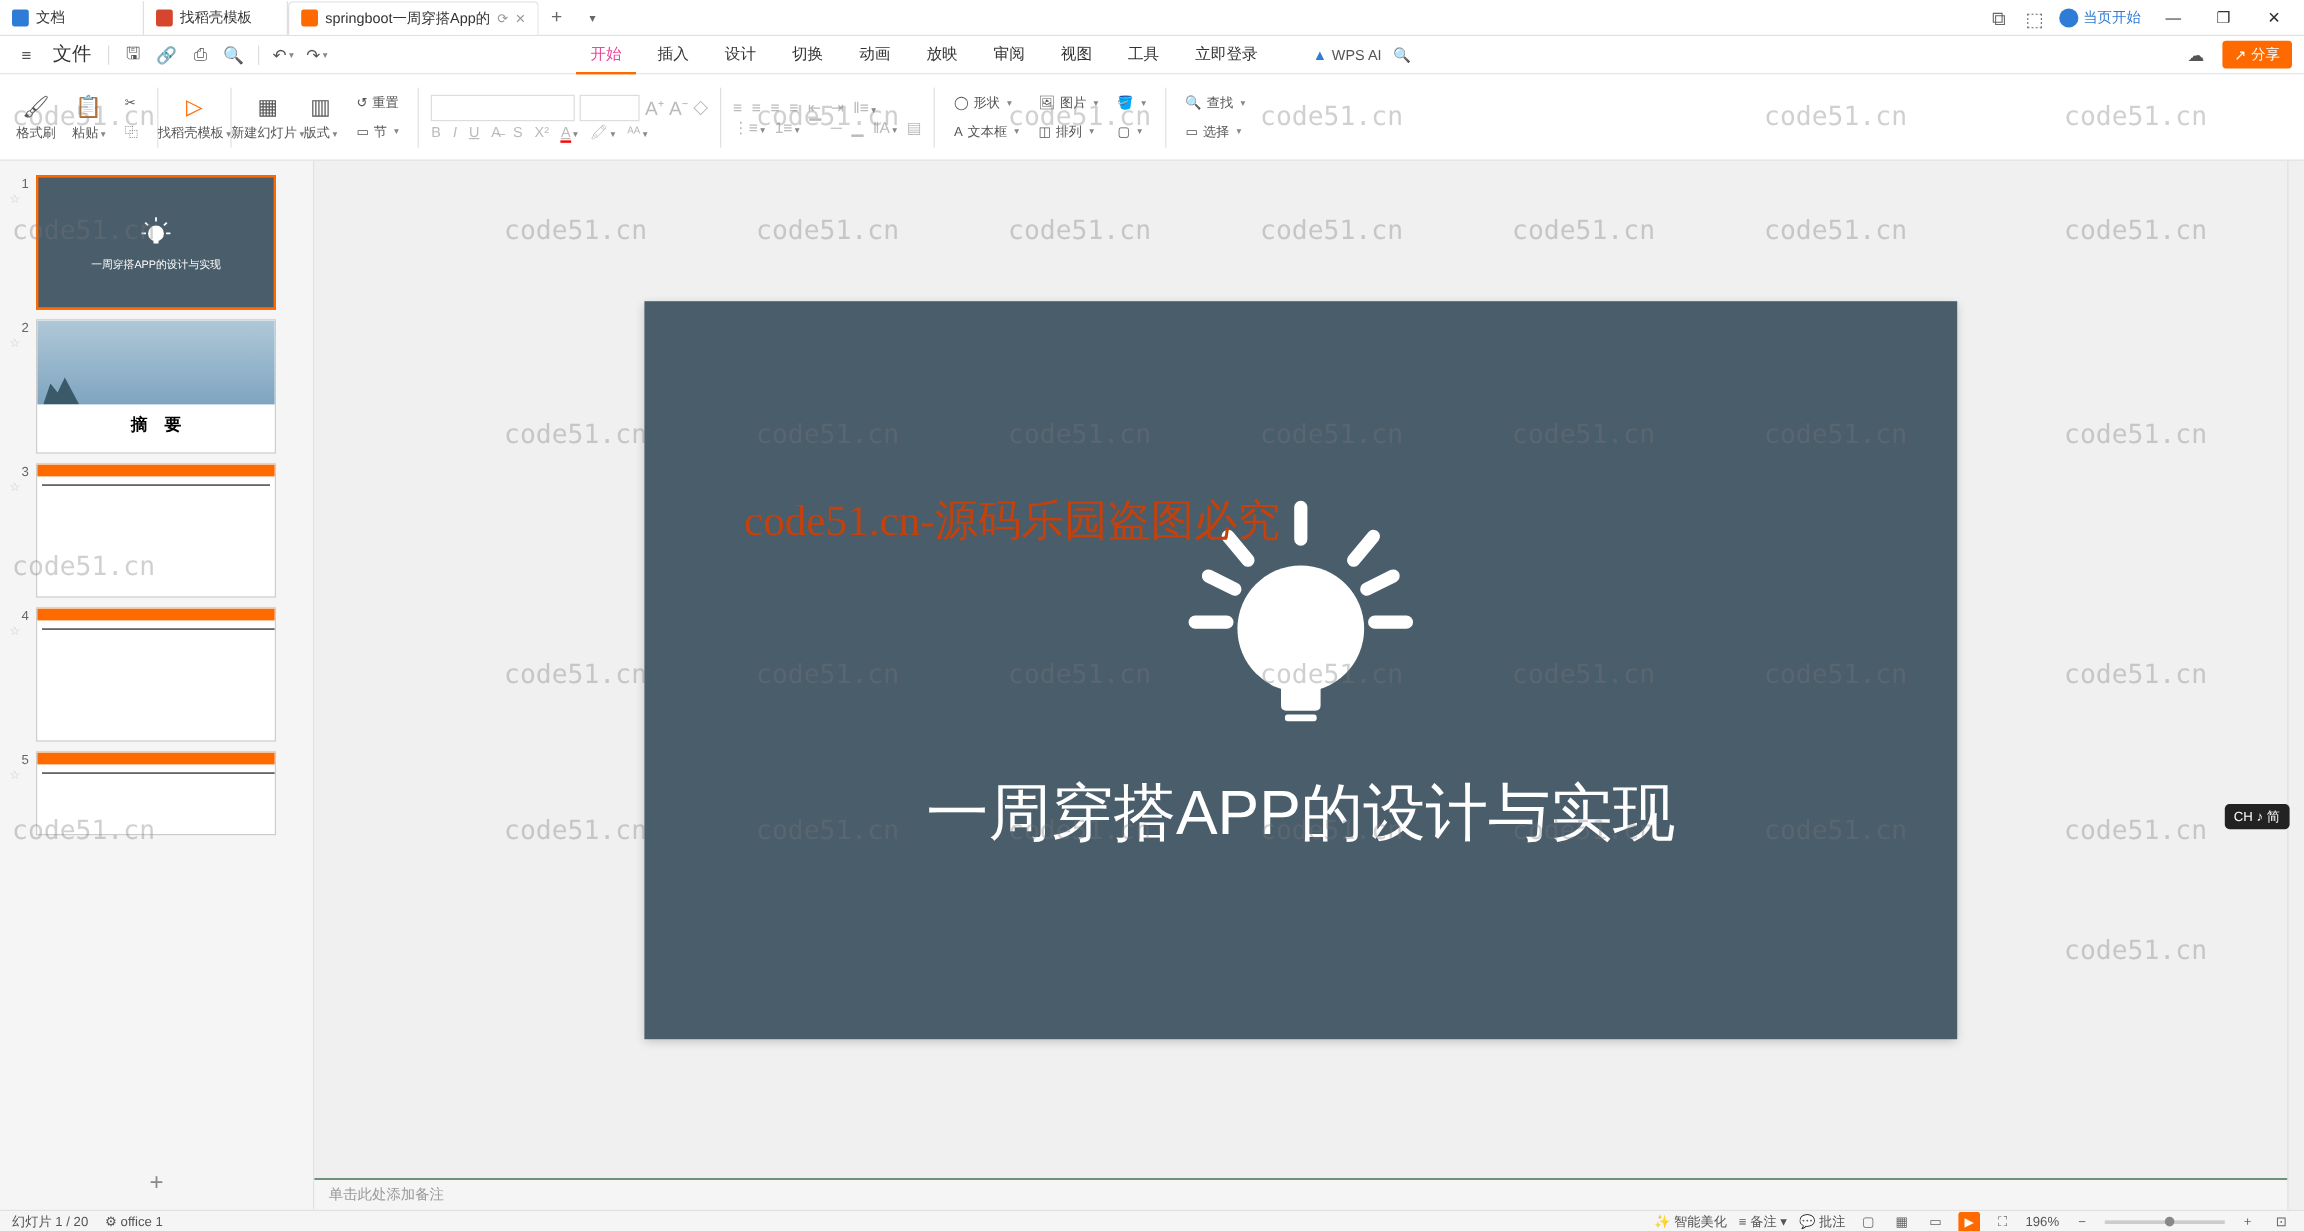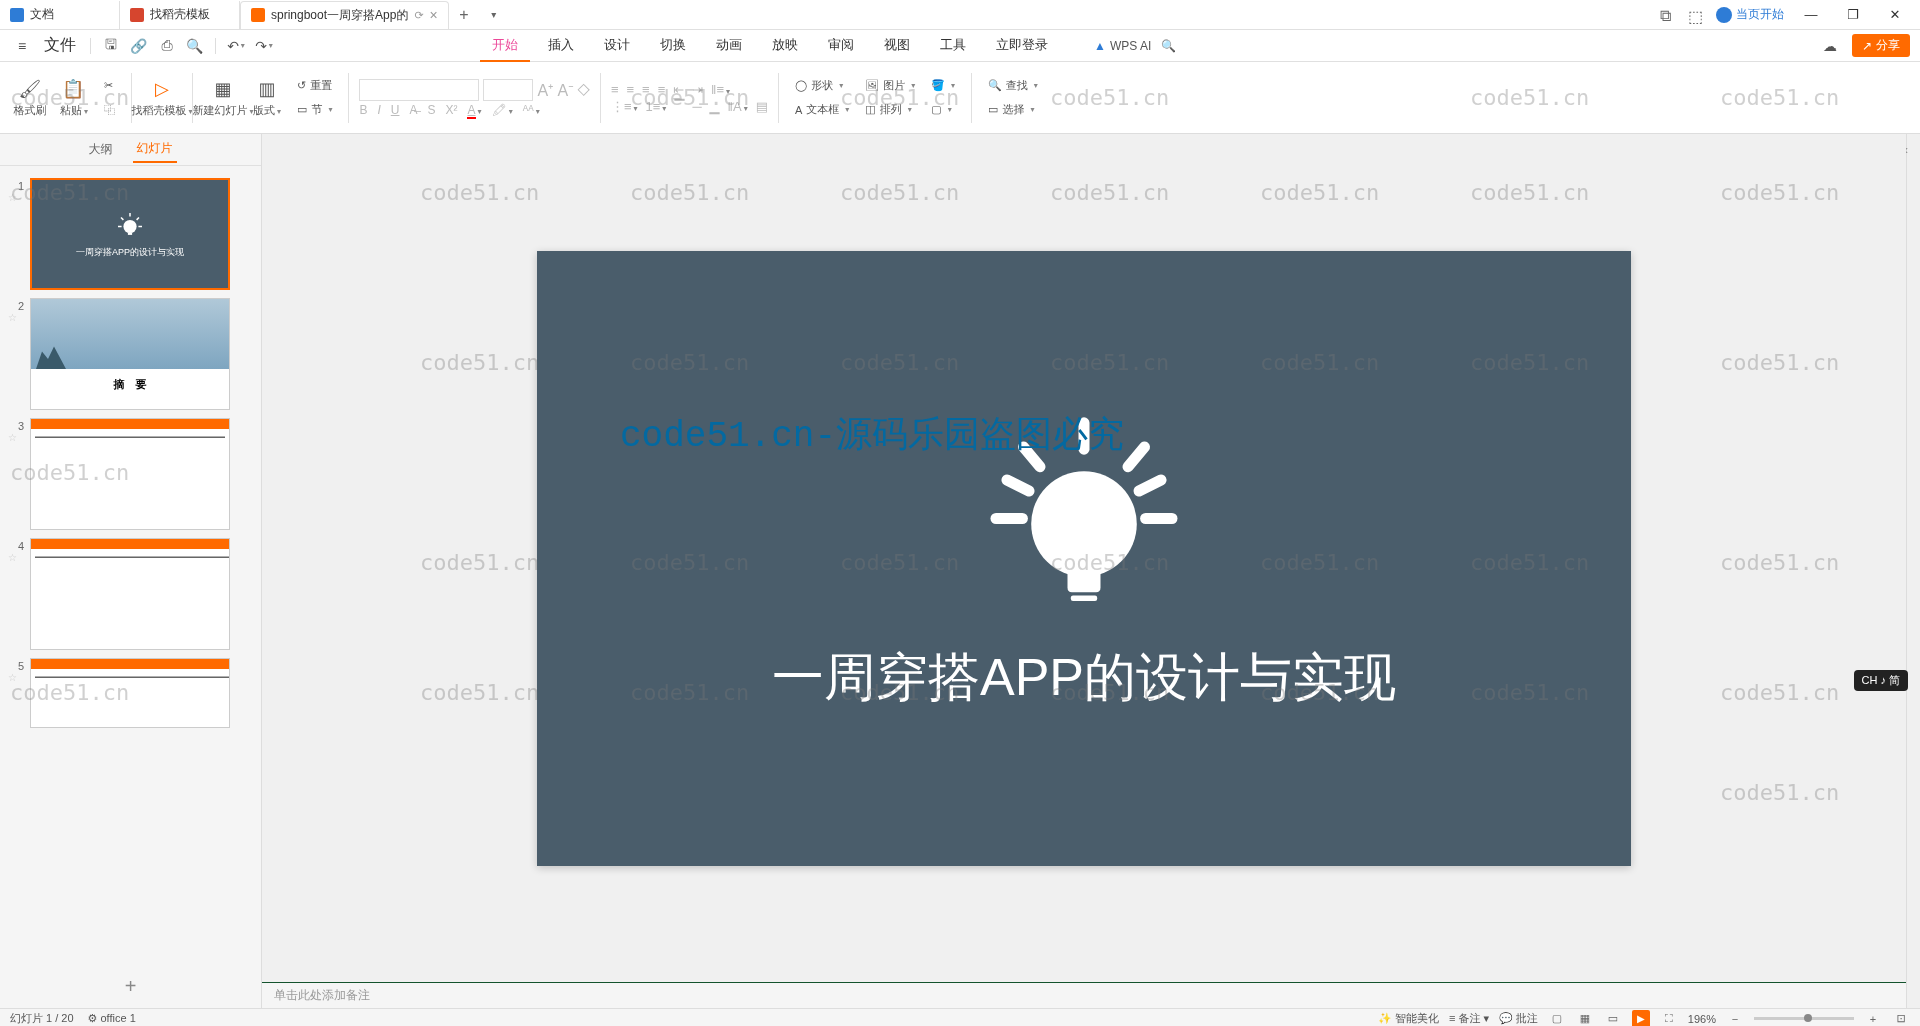--- a/index.html
+++ b/index.html
@@ -60,21 +60,21 @@
 .thumb-add { display: flex; justify-content: center; padding: 10px; font-size: 20px; color: #888; cursor: pointer; }
 
 
 .slide-area { flex: 1; background: #f0f0f0; display: flex; flex-direction: column; position: relative; }
 .slide-canvas { flex: 1; display: flex; align-items: center; justify-content: center; padding: 20px; }
 .slide { width: 1094px; height: 615px; background: #4a5d6b; position: relative; box-shadow: 0 2px 8px rgba(0,0,0,0.2); display: flex; flex-direction: column; align-items: center; justify-content: center; }
 .bulb-icon { width: 220px; height: 220px; margin-bottom: 20px; }
 .slide-title { color: #fff; font-size: 52px; font-weight: 300; }
 .watermark-overlay { position: absolute; inset: 0; pointer-events: none; }
 .wm { position: absolute; color: rgba(120,120,120,0.35); font-size: 22px; font-family: monospace; }
-.wm-red { position: absolute; color: #0369a1; font-size: 36px; font-weight: 500; font-family: Liberation Mono, monospace; }
+.wm-red { position: absolute; color: #c2410c; font-size: 36px; font-weight: 500; font-family: Liberation Serif, serif; }
 .notes-bar { height: 26px; background: #f5f5f5; border-top: 1px solid #14532d; padding: 4px 12px; font-size: 12px; color: #999; cursor: text; }
 .side-scroll { width: 14px; background: #f0f0f0; border-left: 1px solid #ddd; }
 
 
 .ime-badge { position: absolute; right: 12px; top: 670px; background: #222; color: #fff; font-size: 11px; padding: 3px 8px; border-radius: 4px; display: flex; align-items: center; gap: 4px; }
 
 
 .status-bar { height: 20px; background: #f5f5f5; border-top: 1px solid #ddd; display: flex; align-items: center; padding: 0 10px; font-size: 11px; color: #555; gap: 14px; }
 .status-right { margin-left: auto; display: flex; align-items: center; gap: 10px; }
 .status-icon { width: 18px; height: 18px; display: flex; align-items: center; justify-content: center; cursor: pointer; color: #666; }
@@ -243,25 +243,20 @@
   </div>
   <div class="ribbon-sep"></div>
   <div class="ribbon-col">
     <span class="ribbon-btn-sm">🔍 <span>查找</span><span class="caret">▾</span></span>
     <span class="ribbon-btn-sm">▭ <span>选择</span><span class="caret">▾</span></span>
   </div>
 </div>
 
 <div class="main">
   <div class="thumb-panel">
-    <div class="thumb-tabs">
-      <span class="thumb-tab">大纲</span>
-      <span class="thumb-tab active">幻灯片</span>
-      <span style="position:absolute;right:12px;color:#888;font-size:12px">‹</span>
-    </div>
     <div class="thumb-list">
       <div class="thumb-item">
         <div>
             <div class="thumb-num">1</div>
             <div class="thumb-star">☆</div>
           </div>
         <div class="thumb-img selected thumb-slide1">
           <svg width="30" height="30" viewBox="0 0 100 100">
               <circle cx="50" cy="55" r="22" fill="#fff"></circle>
               <rect x="43" y="75" width="14" height="8" fill="#fff"></rect>
@@ -276,21 +271,21 @@
       </div>
       <div class="thumb-item">
         <div>
             <div class="thumb-num">2</div>
             <div class="thumb-star">☆</div>
           </div>
         <div class="thumb-img">
           <div style="height:70px;background:linear-gradient(#b0c8d8,#7ea5c0);position:relative">
               <div style="position:absolute;bottom:0;left:5px;width:30px;height:25px;background:#3a5a6a;clip-path:polygon(0 100%,20% 30%,40% 60%,60% 10%,100% 100%)"></div>
             </div>
-          <div style="text-align:center;font-size:11px;padding:8px;font-weight:bold">摘　要</div>
+          <div style="text-align:center;font-size:14px;padding:8px;font-weight:bold">摘　要</div>
         </div>
       </div>
       <div class="thumb-item">
         <div>
             <div class="thumb-num">3</div>
             <div class="thumb-star">☆</div>
           </div>
         <div class="thumb-img thumb-slide2">
           <div class="thumb-header-orange"></div>
           <div class="thumb-text-area">▬▬▬▬▬▬▬▬▬▬▬▬▬▬▬▬▬▬▬▬▬▬▬▬▬▬▬▬▬▬▬▬▬▬▬▬▬▬</div>

